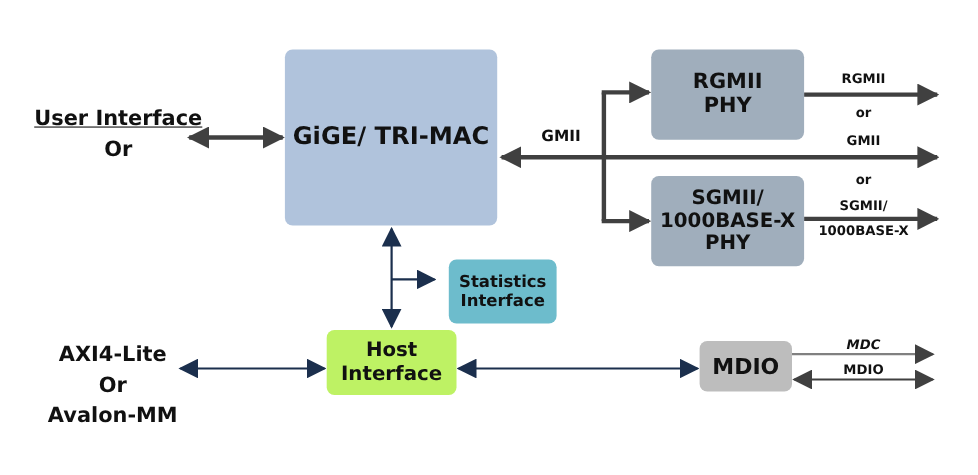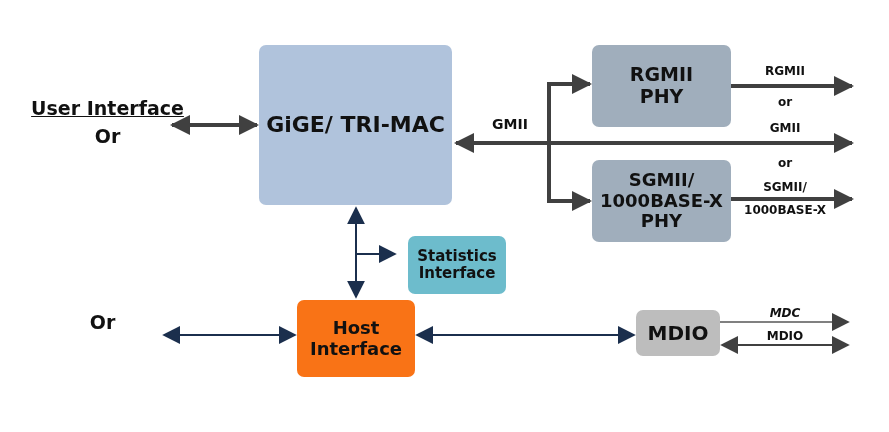--- a/index.html
+++ b/index.html
@@ -5,21 +5,21 @@
   html, body { margin: 0; padding: 0; background: #ffffff; }
   body { width: 889px; height: 432px; position: relative; overflow: hidden;
          font-family: "DejaVu Sans", sans-serif; font-weight: bold; color: #111; }
   svg.wires { position: absolute; left: 0; top: 0; }
   .block { position: absolute; border-radius: 7px; display: flex; flex-direction: column;
            align-items: center; justify-content: center; text-align: center; line-height: 1.15; }
   .mac { left: 259px; top: 45px; width: 193px; height: 160px; background: #b0c3dc; font-size: 22px; }
   .rgmii { left: 592px; top: 45px; width: 139px; height: 82px; background: #a0aebc; font-size: 19px; }
   .sgmii { left: 592px; top: 160px; width: 139px; height: 82px; background: #a0aebc; font-size: 18px; }
   .stats { left: 397px; top: 236px; width: 98px; height: 58px; background: #6dbccc; font-size: 15px; margin-left: 11px; }
-  .host { left: 297px; top: 300px; width: 118px; height: 77px; background: #f97316; font-size: 18px; }
+  .host { left: 297px; top: 300px; width: 118px; height: 59px; background: #bef264; font-size: 18px; }
   .mdio { left: 636px; top: 310px; width: 84px; height: 46px; background: #bdbdbd; font-size: 20px; }
   .lbl { position: absolute; text-align: center; }
   .iface { font-size: 19px; line-height: 28px; margin-top: 32px; }
   .iface .hdr { text-decoration: underline; }
   .sig { font-size: 12px; }
 </style>
 </head>
 <body>
 
 <svg class="wires" width="889" height="432">
@@ -56,21 +56,23 @@
   <line x1="720" y1="322" x2="848" y2="322" stroke="#808080" stroke-width="2" marker-end="url(#ahg)"></line>
   <line x1="722" y1="345" x2="848" y2="345" stroke="#404040" stroke-width="2" marker-start="url(#ahg)" marker-end="url(#ahg)"></line>
 </svg>
 
 <div class="lbl iface" style="left:20px; top:62px; width:175px;">
   <div class="hdr">User Interface</div>
   <div>Or</div>
 </div>
 
 <div class="lbl iface" style="left:15px; top:276px; width:175px;">
+  <div>AXI4-Lite</div>
   <div>Or</div>
+  <div>Avalon-MM</div>
 </div>
 
 <div class="block mac">
   <div>GiGE/ TRI-MAC</div>
 </div>
 
 <div class="block rgmii">
   <div>RGMII</div>
   <div>PHY</div>
 </div>

